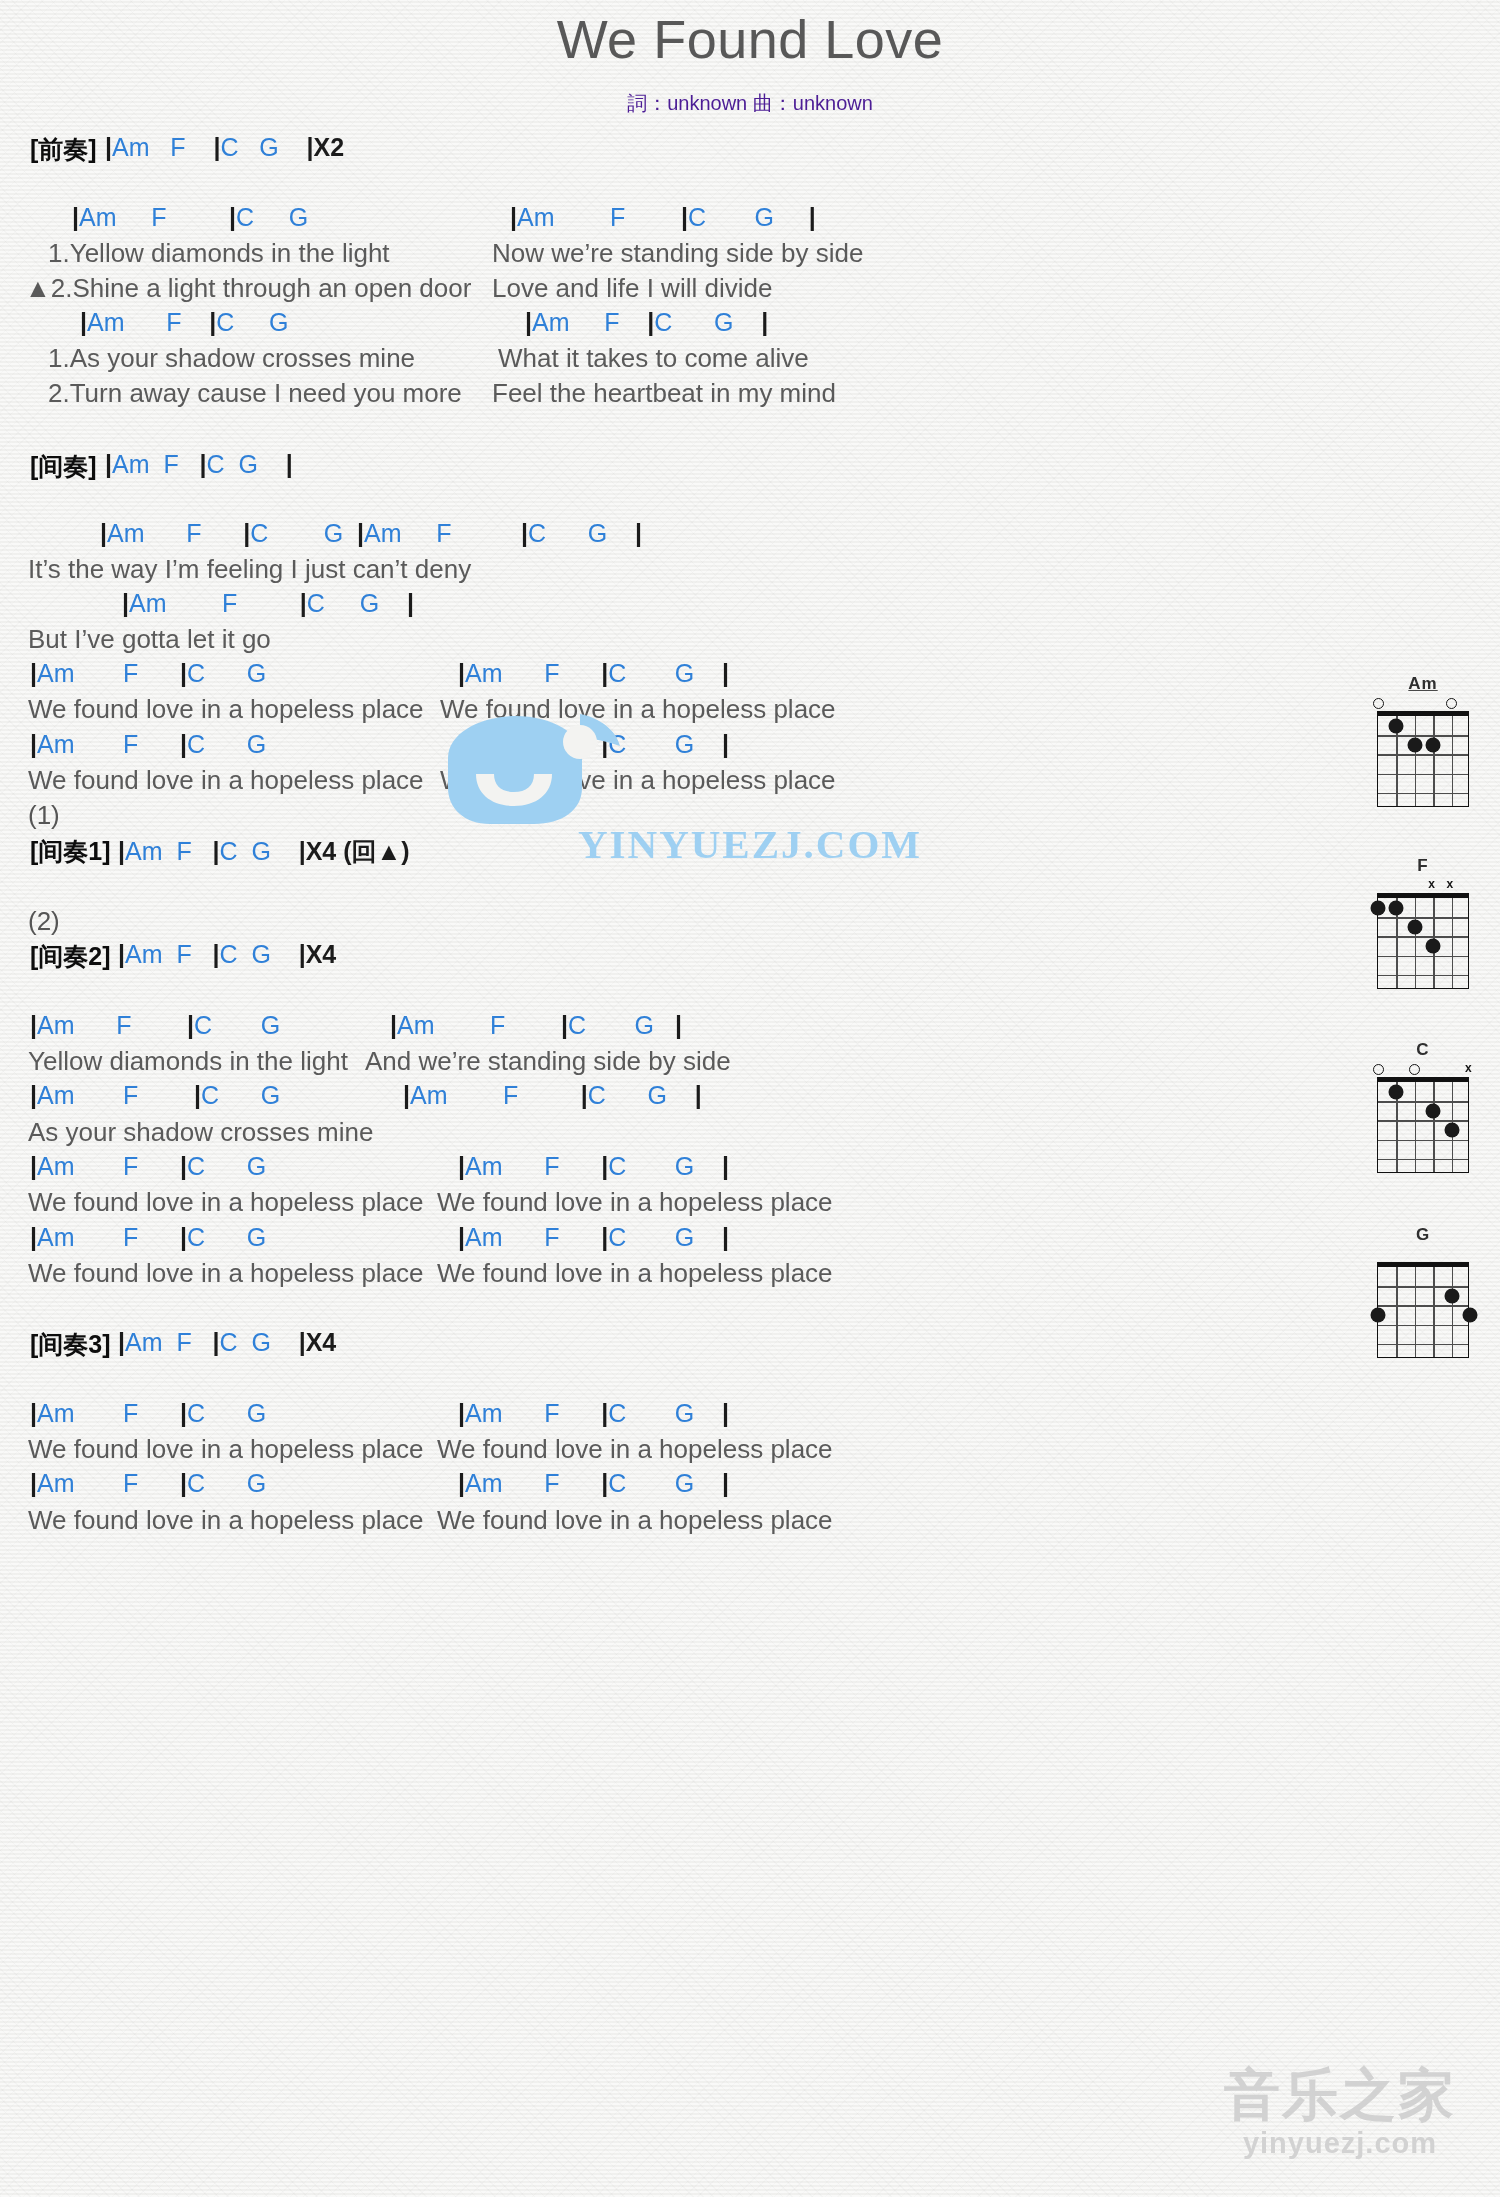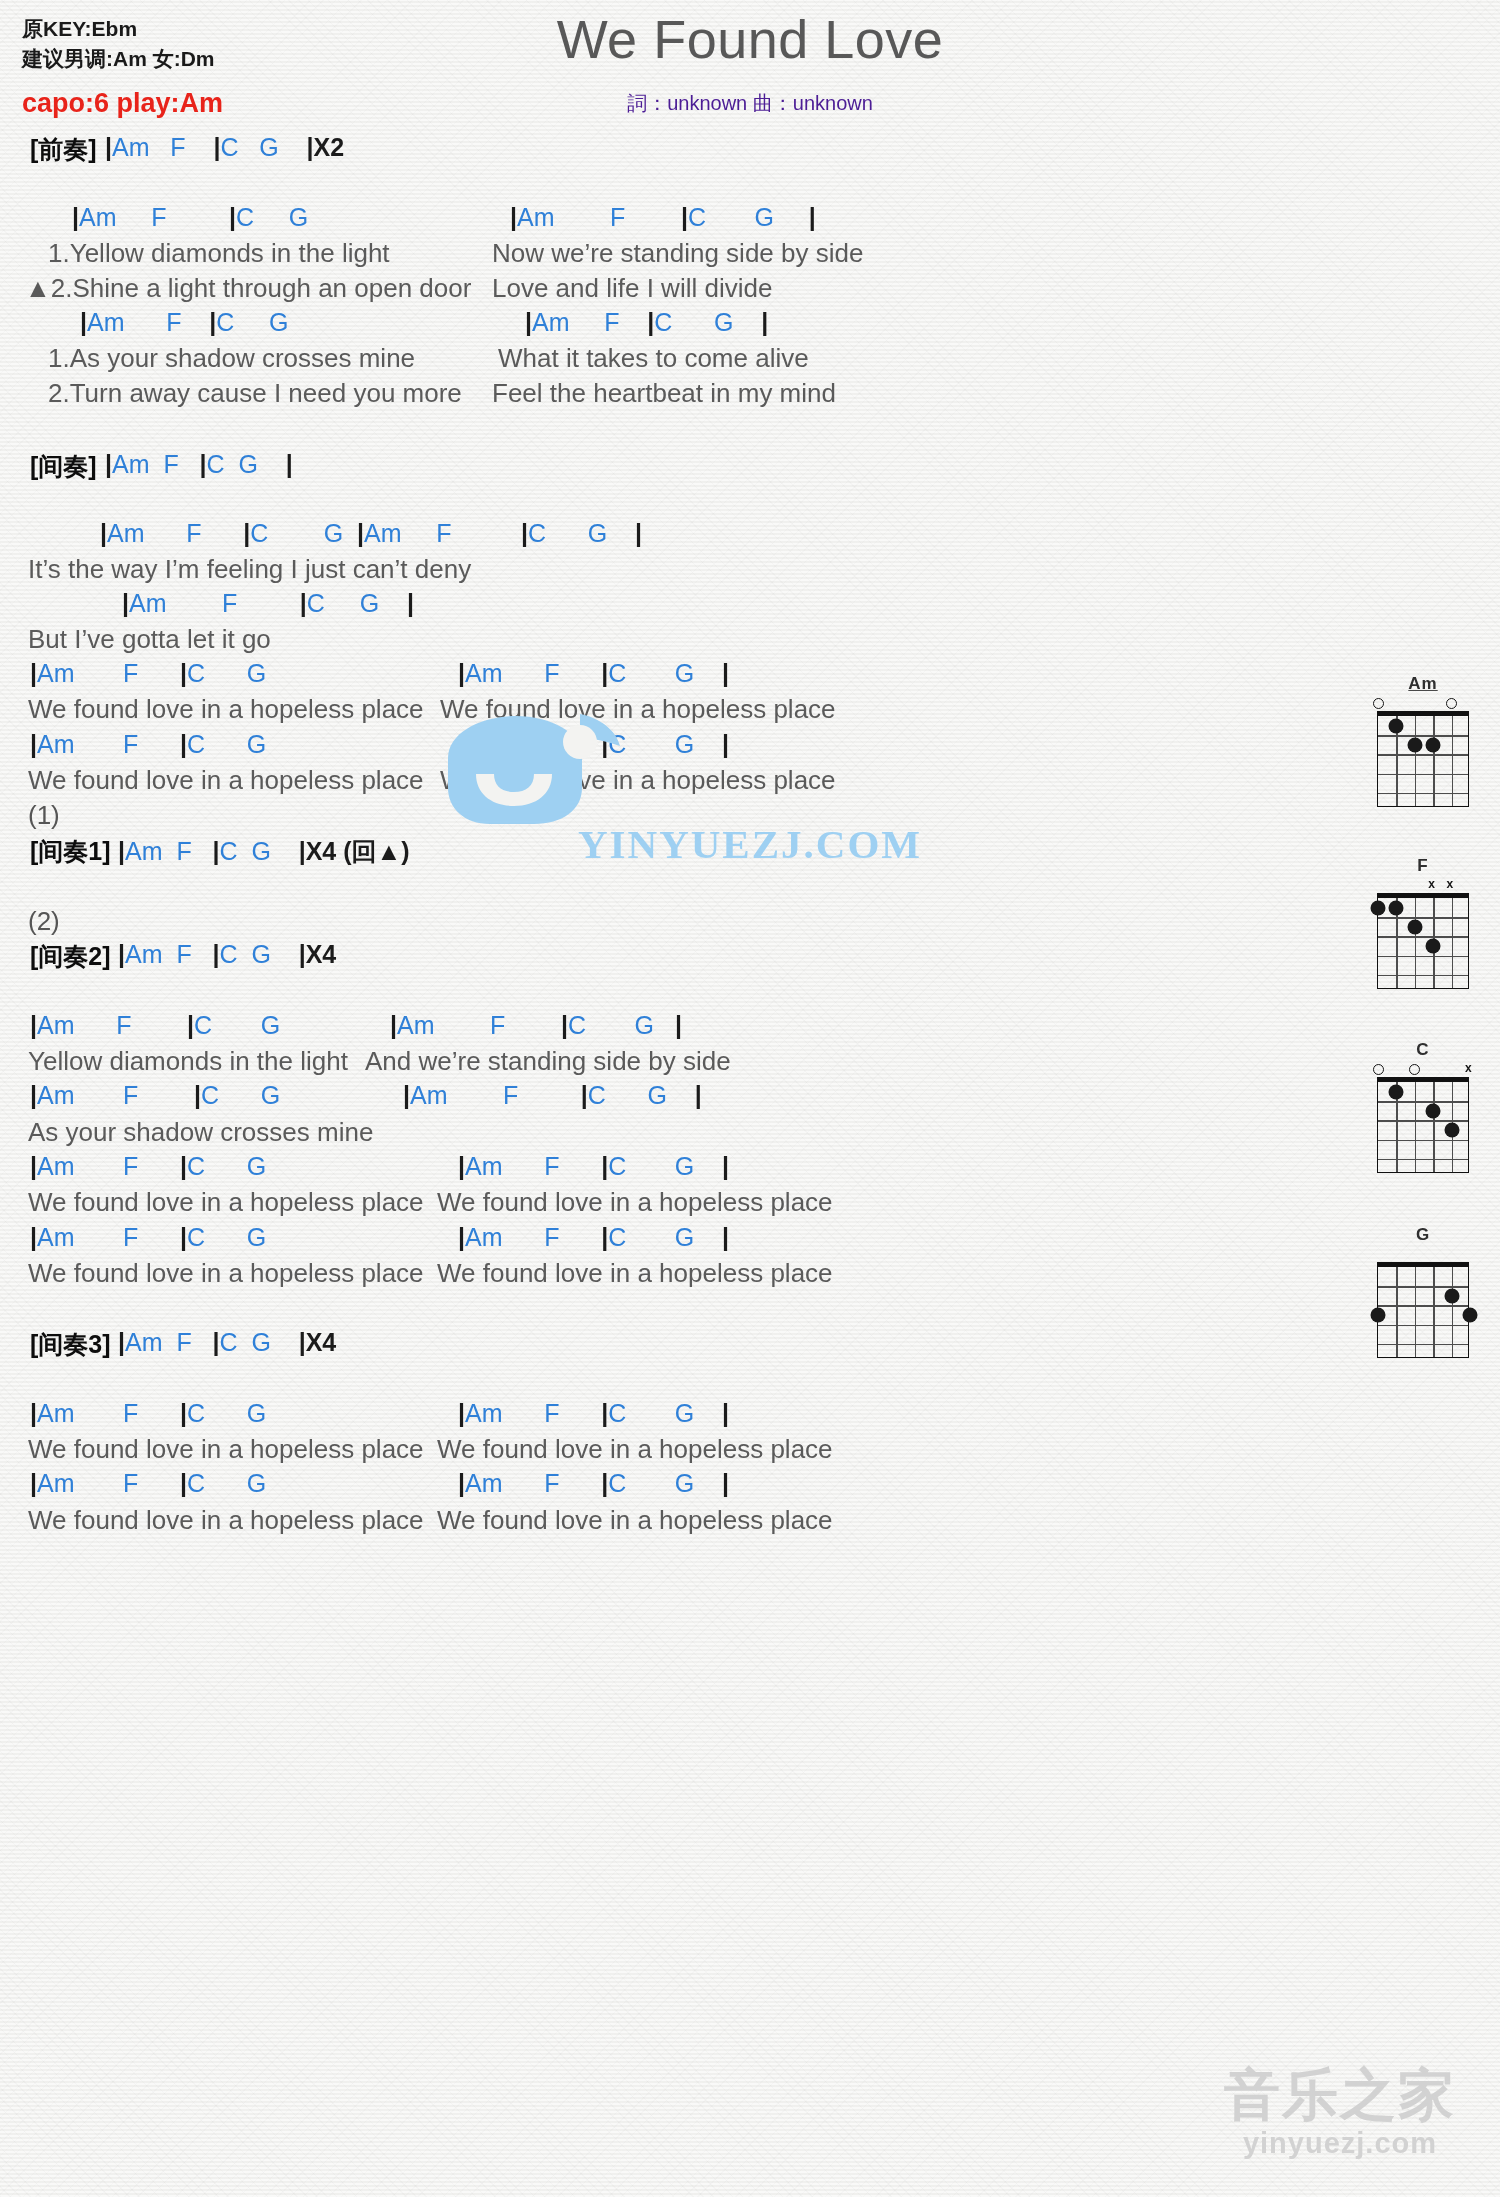--- a/index.html
+++ b/index.html
@@ -93,25 +93,20 @@
     font-family:"Liberation Sans",sans-serif;margin-top:-2px;
   }
 </style>
 </head>
 <body>
 
 <div class="paper-texture"></div>
 
 <div class="sheet">
 
-  <div class="keyinfo">
-    <div class="l">原KEY:Ebm</div>
-    <div class="l">建议男调:Am 女:Dm</div>
-    <div class="capo">capo:6 play:Am</div>
-  </div>
 
   <div class="title">We Found Love</div>
 
   <div class="credits">
     <div class="c2">詞：unknown   曲：unknown</div>
   </div>
 
   <div id="body-layer">
       <div class="line section" style="left: 30px; top: 133px;">[前奏]</div>
       <div class="line chordline" style="left: 105px; top: 133px;"><span class="bar">|</span>Am   F    <span class="bar">|</span>C   G    <span class="bar">|</span><span class="rep">X2</span></div>

